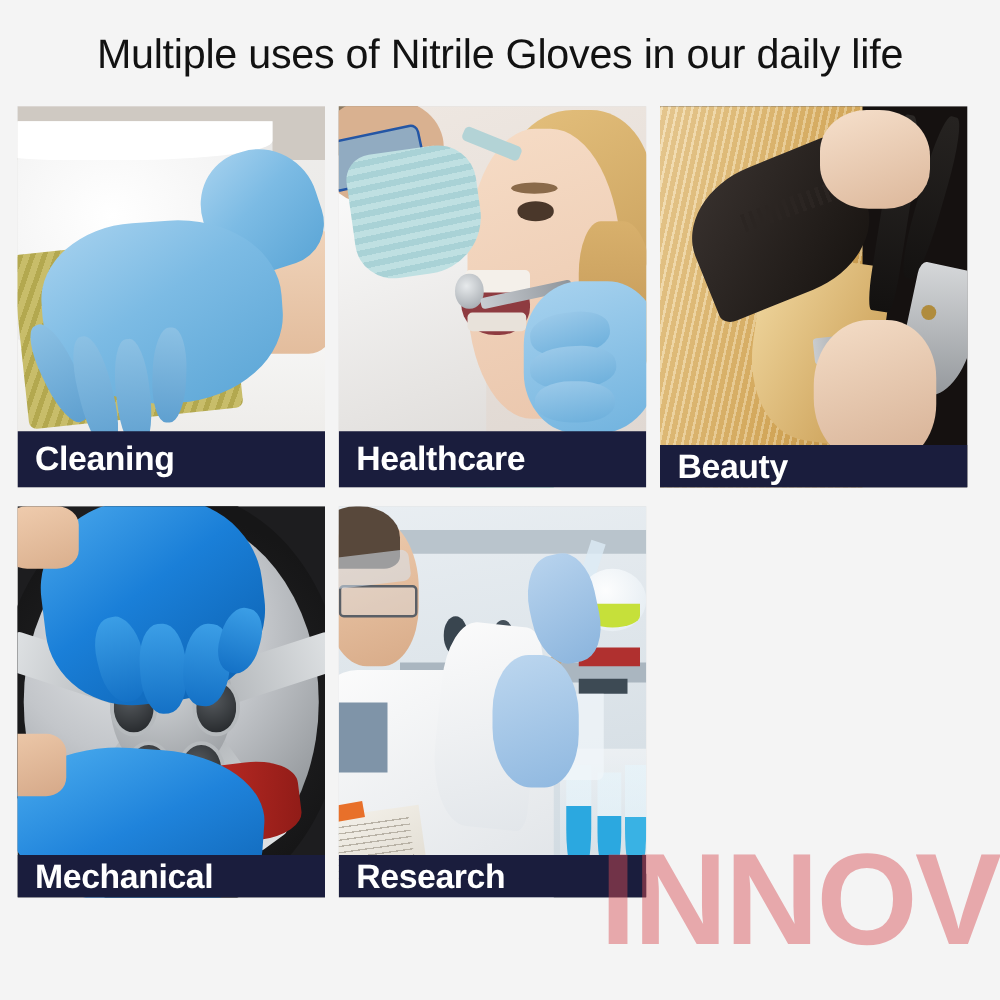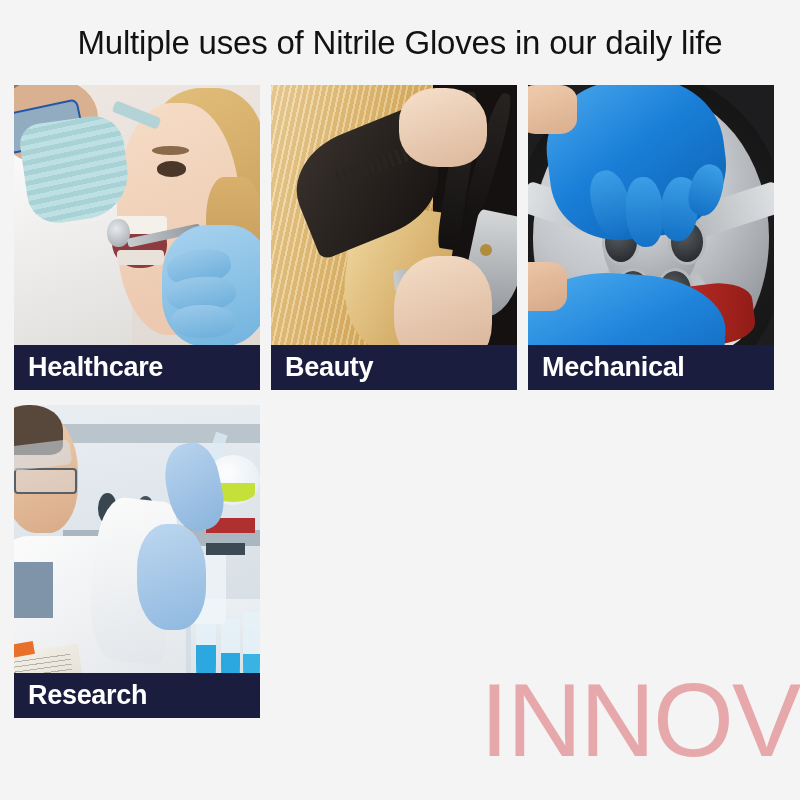--- a/index.html
+++ b/index.html
@@ -33,21 +33,21 @@
   .card{position:relative;overflow:hidden;background:#ddd;}
   .photo{position:absolute;left:0;top:0;width:100%;height:100%;overflow:hidden;}
   .label{
     position:absolute;left:0;bottom:0;width:100%;height:45px;
     background:#1a1d3d;
     display:flex;align-items:center;
     color:#ffffff;font-size:27px;font-weight:bold;
     padding-left:14px;box-sizing:border-box;
     letter-spacing:-0.3px;
   }
-  .card.r2 .label{height:45px;}
+  .card.r2 .label{height:34px;}
 
   
   .ly{position:absolute;}
   .glove{background:linear-gradient(150deg,#a9d3ef 0%,#7cbbe4 45%,#5aa5d6 100%);}
 
   
   .c1 .bg{left:0;top:0;width:100%;height:100%;background:#ece9e4;}
   .c1 .denim{left:28%;top:0;width:72%;height:18%;background:linear-gradient(180deg,#4c5565,#39404d);}
   .c1 .denim2{left:0;top:0;width:30%;height:9%;background:#e8c9b0;}
   .c1 .counter{left:0;top:17%;width:100%;height:83%;background:linear-gradient(180deg,#f0ece6,#e4ded6);}
@@ -167,21 +167,21 @@
   .c6 .rag{left:44%;top:66%;width:48%;height:20%;background:linear-gradient(100deg,#d4342c,#8f1b17);border-radius:28% 34% 30% 26%;transform:rotate(-7deg);}
   .c6 .mf{position:absolute;border-radius:45%;background:linear-gradient(180deg,#3b9ee6,#1471c6);}
   .c6 .mf1{left:26%;top:28%;width:15%;height:22%;transform:rotate(-14deg);}
   .c6 .mf2{left:40%;top:30%;width:15%;height:23%;transform:rotate(-4deg);}
   .c6 .mf3{left:54%;top:30%;width:15%;height:21%;transform:rotate(6deg);}
   .c6 .mf4{left:66%;top:26%;width:13%;height:17%;transform:rotate(16deg);}
 
   
   .wm-innov{
     position:absolute;left:480px;top:668px;
-    font-size:104px;font-weight:normal;letter-spacing:-2px;
+    font-size:104px;font-weight:bold;letter-spacing:-2px;
     color:rgba(216,78,86,.46);
     line-height:1;white-space:nowrap;
     pointer-events:none;
   }
   .wm-emart{
     position:absolute;left:648px;top:744px;
     display:flex;align-items:center;gap:4px;
     pointer-events:none;
   }
   .wm-badge{
@@ -198,20 +198,38 @@
 </head>
 <body>
 
 <div id="page">
 
   <div class="title">Multiple uses of Nitrile Gloves in our daily life</div>
 
   <div class="grid">
 
 
+    <div class="card c2 r1">
+      <div class="photo">
+        <div class="ly bg"></div>
+        <div class="ly wall"></div>
+        <div class="ly tubbody"></div>
+        <div class="ly tub"></div>
+        <div class="ly tubedge"></div>
+        <div class="ly arm"></div>
+        <div class="ly cloth"></div>
+        <div class="ly glove gl1"></div>
+        <div class="ly glove gl2"></div>
+        <div class="cf cf1"></div>
+        <div class="cf cf2"></div>
+        <div class="cf cf3"></div>
+        <div class="cf cf4"></div>
+      </div>
+      <div class="label">Cleaning</div>
+    </div>
 
     <div class="card c3 r1">
       <div class="photo">
         <div class="ly bg"></div>
         <div class="ly cab"></div>
         <div class="ly coat"></div>
         <div class="ly phair"></div>
         <div class="ly pface"></div>
         <div class="ly phair2"></div>
         <div class="ly brow"></div>

